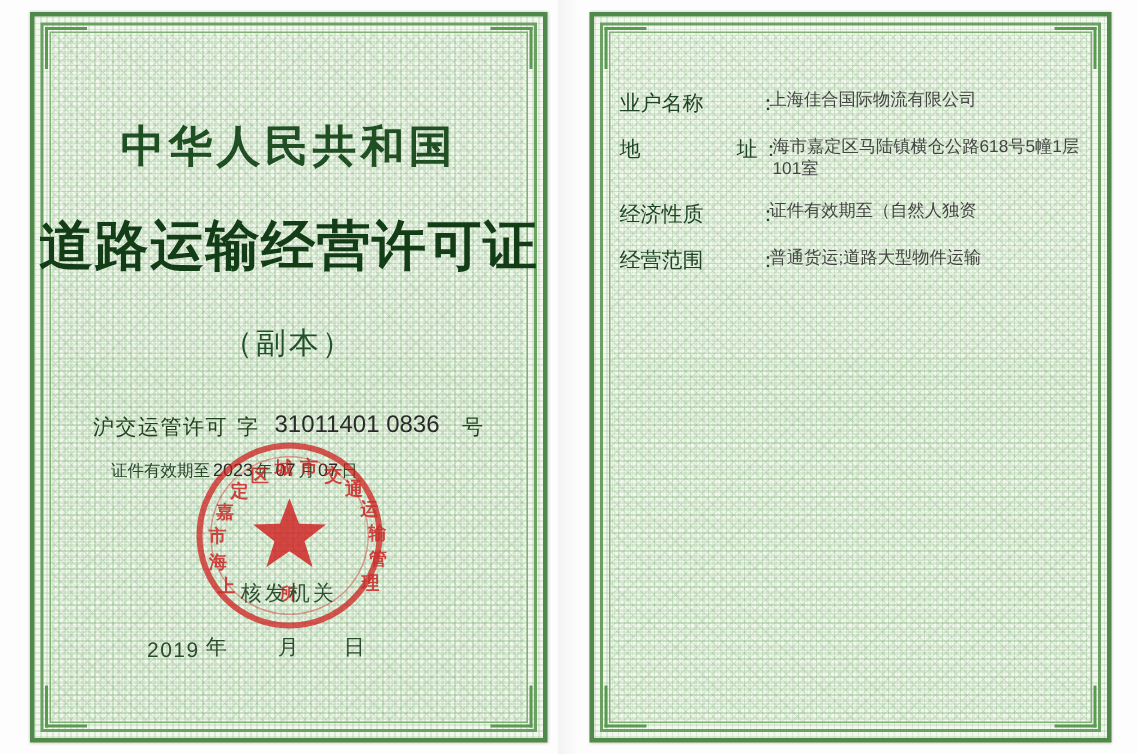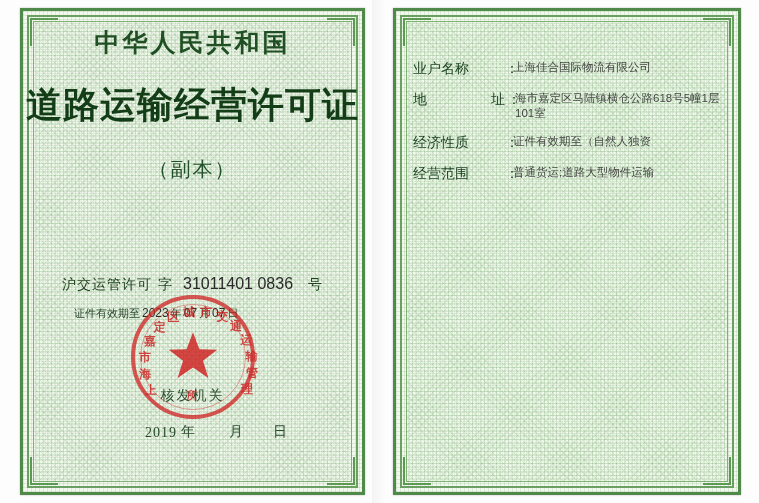--- a/index.html
+++ b/index.html
@@ -74,22 +74,23 @@
     height: 487px;
   }
   .left-content {
     position: absolute;
     inset: 18px;
     display: flex;
     flex-direction: column;
     align-items: center;
   }
   .title-country {
-    font-family: "DejaVu Serif", serif;
-    font-size: 25px;
+    margin-top: 52px;
+    font-family: "DejaVu Serif", serif;
+    font-size: 29px;
     font-weight: bold;
     letter-spacing: 3px;
     color: #1f4f23;
     white-space: nowrap;
   }
   .title-main {
     margin-top: 22px;
     font-family: "DejaVu Serif", serif;
     font-size: 36px;
     font-weight: bold;
@@ -157,22 +158,22 @@
     padding: 0 2px;
   }
 
   .line-date {
     position: absolute;
     bottom: 36px;
     left: 60px;
     right: 60px;
     display: flex;
     align-items: flex-end;
-    justify-content: flex-end;
-    font-family: Liberation Serif, serif;
+    justify-content: flex-start;
+    font-family: Liberation Sans, sans-serif;
     font-size: 14px;
     color: #2a4a2c;
     white-space: nowrap;
   }
   .line-date .y { margin-right: 4px; letter-spacing: 1px; }
   .line-date .mspace { display: inline-block; width: 34px; }
   .line-date .dspace { display: inline-block; width: 30px; }
 
   .issuer-label {
     position: absolute;

